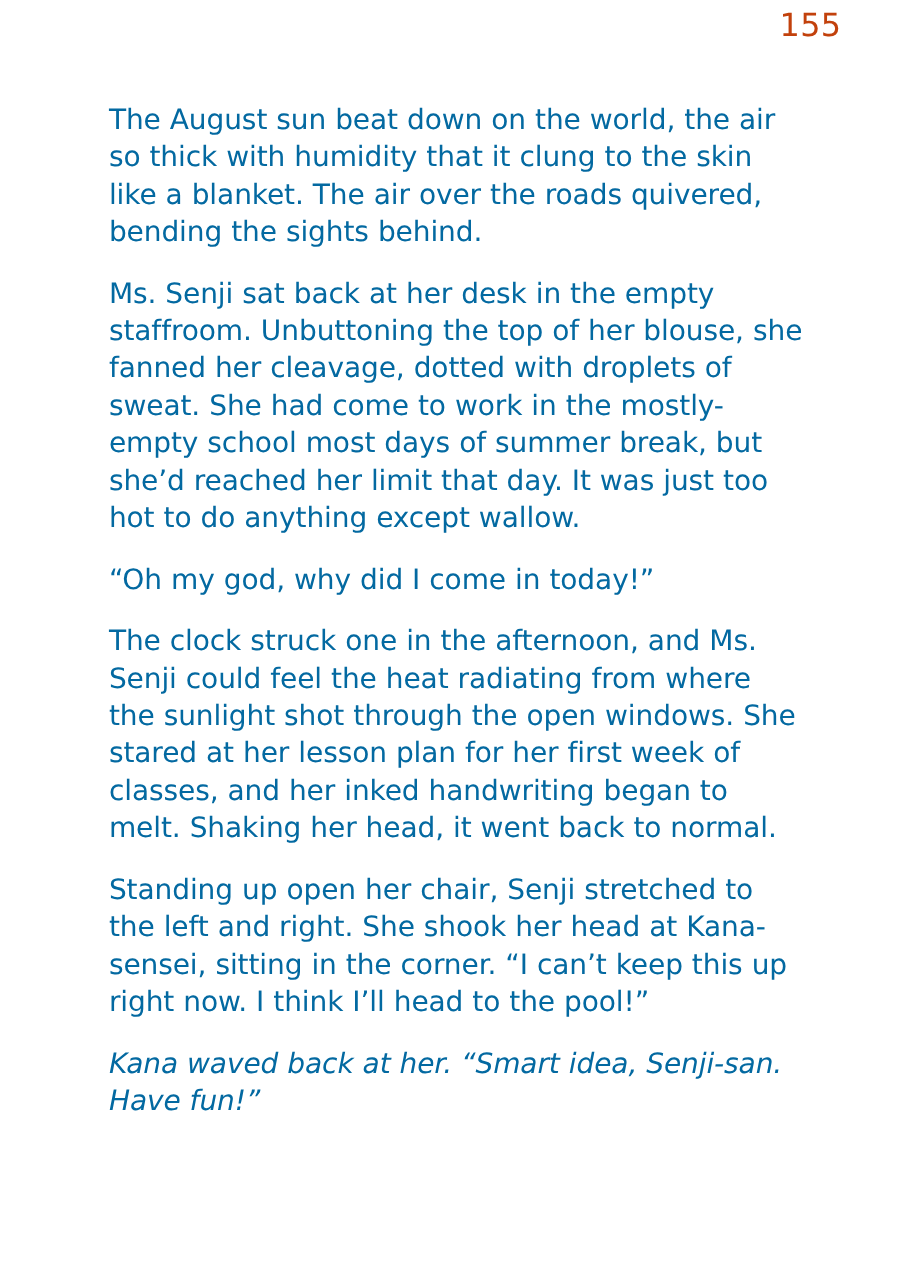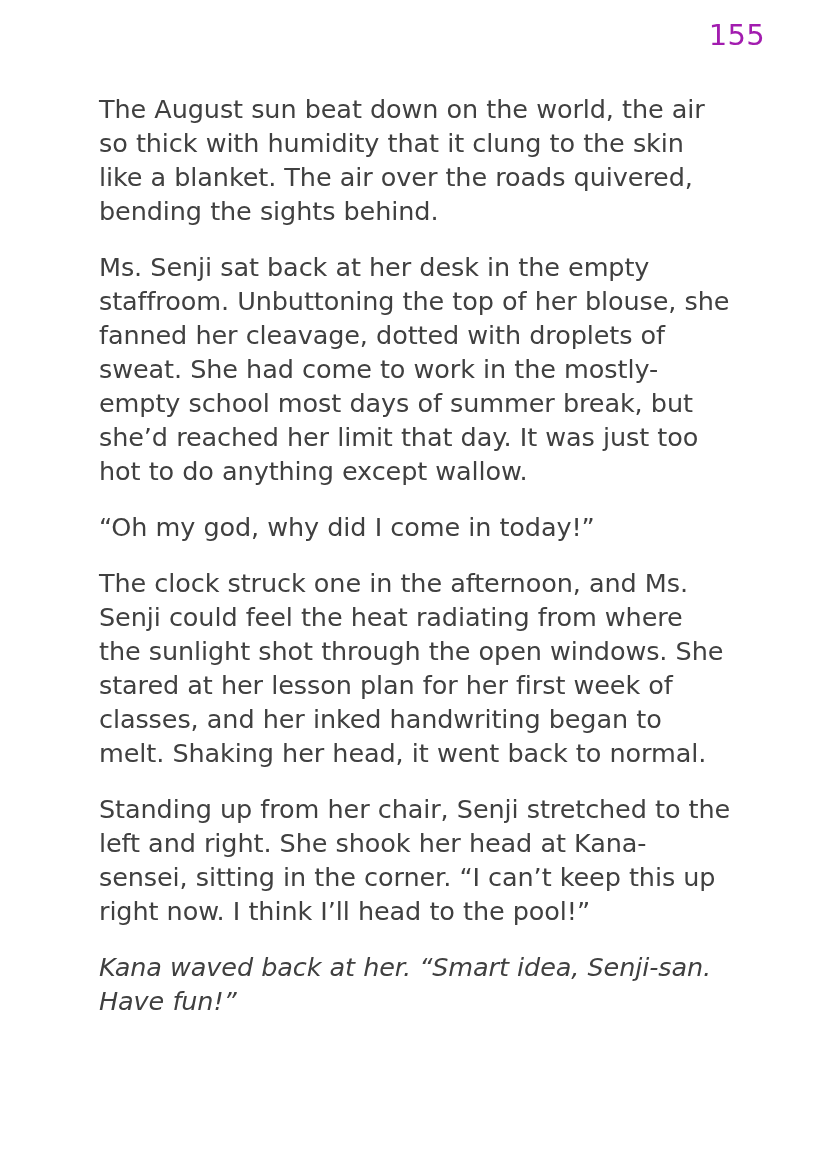--- a/index.html
+++ b/index.html
@@ -17,56 +17,56 @@
   }
   .page {
     width: 827px;
     height: 1166px;
     box-sizing: border-box;
     position: relative;
     background: #ffffff;
   }
   .page-number {
     position: absolute;
-    top: 18px;
+    top: 6px;
     right: 62px;
     font-size: 29px;
     font-weight: 400;
     letter-spacing: 0.3px;
-    color: #a21caf;
+    color: #c2410c;
   }
   .body-text {
     position: absolute;
     top: 92px;
     left: 99px;
     width: 632px;
   }
   .para {
     font-size: 25.5px;
     line-height: 34px;
     margin: 0 0 22px 0;
     text-align: left;
     letter-spacing: -0.1px;
     word-spacing: 0.2px;
-    color: #404040;
+    color: #0369a1;
   }
   .para:last-child {
     margin-bottom: 0;
     font-style: italic;
   }
 </style>
 </head>
 <body>
 
 <div class="page">
 
   <div class="page-number">155</div>
 
   <div class="body-text">
     <p class="para">The August sun beat down on the world, the air so thick with humidity that it clung to the skin like a blanket. The air over the roads quivered, bending the sights behind.</p>
     <p class="para">Ms. Senji sat back at her desk in the empty staffroom. Unbuttoning the top of her blouse, she fanned her cleavage, dotted with droplets of sweat. She had come to work in the mostly-empty school most days of summer break, but she’d reached her limit that day. It was just too hot to do anything except wallow.</p>
     <p class="para">“Oh my god, why did I come in today!”</p>
     <p class="para">The clock struck one in the afternoon, and Ms. Senji could feel the heat radiating from where the sunlight shot through the open windows. She stared at her lesson plan for her first week of classes, and her inked handwriting began to melt. Shaking her head, it went back to normal.</p>
-    <p class="para">Standing up from her chair, Senji stretched to the left and right. She shook her head at Kana-sensei, sitting in the corner. “I can’t keep this up right now. I think I’ll head to the pool!”</p>
+    <p class="para">Standing up open her chair, Senji stretched to the left and right. She shook her head at Kana-sensei, sitting in the corner. “I can’t keep this up right now. I think I’ll head to the pool!”</p>
     <p class="para">Kana waved back at her. “Smart idea, Senji-san. Have fun!”</p>
   </div>
 
 </div>
 
 </body></html>

